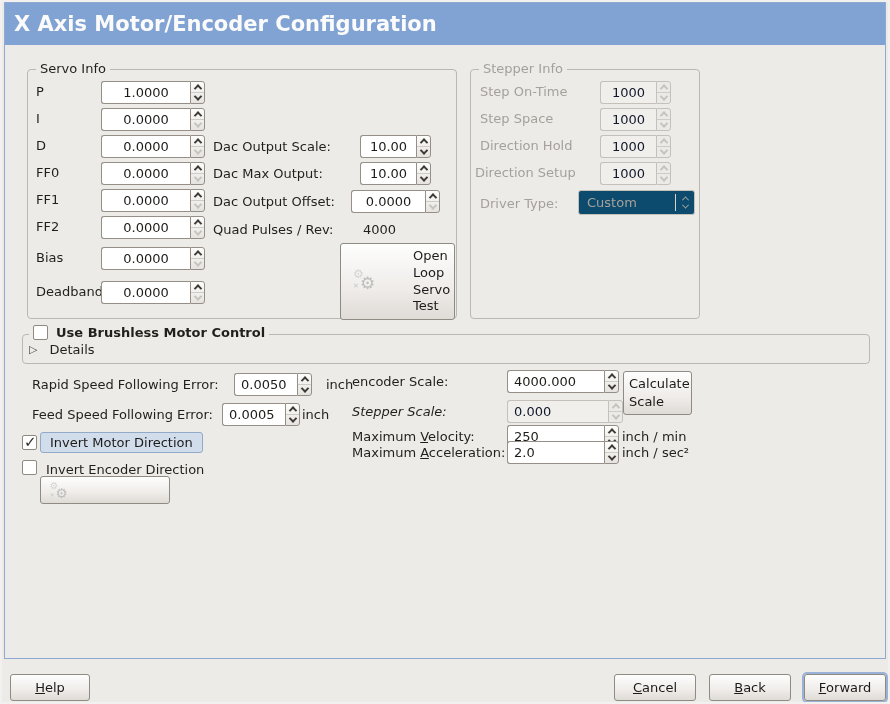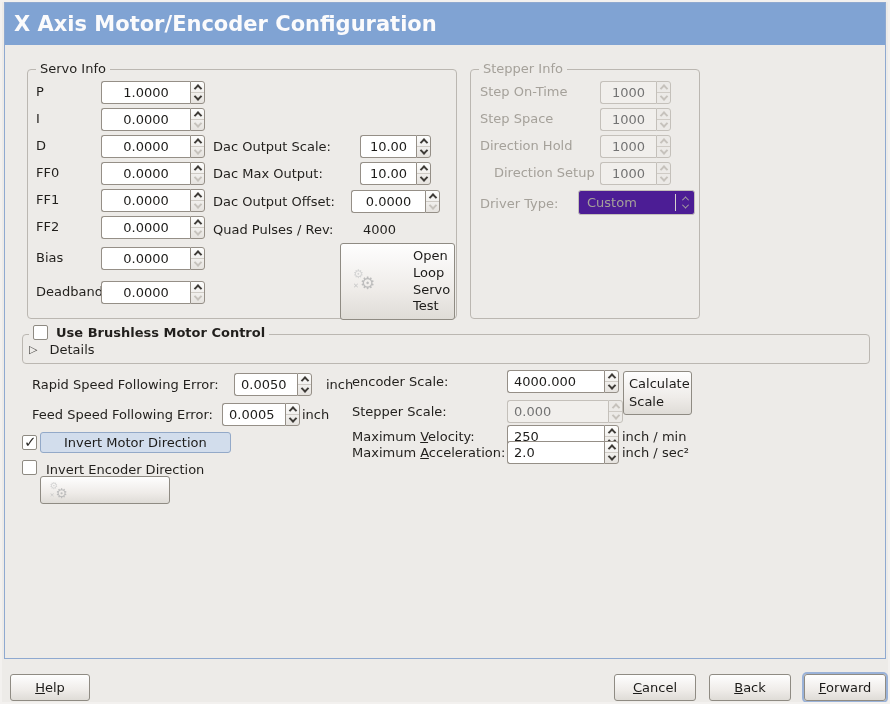--- a/index.html
+++ b/index.html
@@ -16,35 +16,35 @@
   
   .spinbox{position:absolute;display:flex;height:23px;}
   .entry{flex:1;background:#fff;border:1px solid #958F87;border-right:none;border-radius:3px 0 0 3px;font-size:13px;color:#1C1B19;display:flex;align-items:center;padding:0 6px;overflow:hidden;white-space:nowrap;}
   .entry.center{justify-content:center;padding:0 2px;}
   .spin{width:15px;border:1px solid #958F87;border-radius:0 3px 3px 0;background:linear-gradient(#FDFDFC,#E6E3DF);display:flex;flex-direction:column;align-items:center;justify-content:center;}
   .spin .sep{width:100%;height:1px;background:#CFCBC5;margin:2px 0;}
   .chev{width:6px;height:6px;border-left:2px solid #3E3B37;border-top:2px solid #3E3B37;}
   .chev.up{transform:rotate(45deg) translate(1px,1px);}
   .chev.dn{transform:rotate(225deg) translate(1px,1px);}
   .chev.dim{border-color:#C6C2BC;}
-  .spinbox.disabled .entry{background:#F1EFEC;color:#737373;border-color:#C4C0BA;}
+  .spinbox.disabled .entry{background:#F1EFEC;color:#0f172a;border-color:#C4C0BA;}
   .spinbox.disabled .spin{background:#ECEAE7;border-color:#C4C0BA;}
   
-  .combo{position:absolute;display:flex;height:25px;background:#4c1d95;border:1px solid #C4C0BA;border-radius:3px;align-items:center;}
+  .combo{position:absolute;display:flex;height:25px;background:#0c4a6e;border:1px solid #C4C0BA;border-radius:3px;align-items:center;}
   .combo .ctext{flex:1;font-size:13px;color:#A5A19A;padding-left:8px;}
   .combo .cdiv{width:1px;height:70%;background:#D5D2CC;}
   .combo .carr{width:18px;display:flex;flex-direction:column;align-items:center;justify-content:center;gap:3px;}
   .combo .chev{width:5px;height:5px;border-width:1.5px;border-color:#ABA7A0;}
   
   .btn{position:absolute;background:linear-gradient(#FEFEFE,#EFECE9 60%,#DFDCD7);border:1px solid #8F8B83;border-radius:3px;font-size:13px;color:#1C1B19;display:flex;align-items:center;justify-content:center;cursor:default;}
   .btn.focus{box-shadow:0 0 0 2px #9AB2D8;}
   
   .cb{position:absolute;width:15px;height:15px;background:#fff;border:1px solid #8E8A82;border-radius:2px;}
   .cb.checked::after{content:"✓";position:absolute;left:1px;top:-3px;font-size:15px;font-weight:bold;color:#2E2C29;}
-  .focus-label{position:absolute;background:#D2DDEC;border:1px solid #93A9C8;border-radius:3px;font-size:13px;color:#1C1B19;padding:2px 23px;white-space:nowrap;}
+  .focus-label{position:absolute;background:#D2DDEC;border:1px solid #93A9C8;border-radius:3px;font-size:13px;color:#1C1B19;padding:2px 9px;white-space:nowrap;}
   
   .expander{position:absolute;display:flex;align-items:center;gap:12px;}
   .tri{font-size:11px;color:#3F3D3A;line-height:1;}
   
   .gears{position:relative;width:28px;height:26px;display:inline-block;flex:none;}
   .gears .g2{position:absolute;left:7px;top:4px;font-size:17px;color:#BDBDBD;}
   .gears .g1{position:absolute;left:0px;top:-2px;font-size:12px;color:#D4D4D4;}
   .gears .gx{position:absolute;left:0px;top:13px;font-size:7px;color:#C7C7C7;}
   .row{position:absolute;display:flex;align-items:center;height:23px;}
   .row .lbl{display:block;}
@@ -220,21 +220,21 @@
     <div class="lbl dis" style="position:absolute;left:9px;top:68px;">Direction Hold</div>
     <div class="spinbox disabled" style="left:129px;top:65px;width:71px;">
       <div class="entry center">1000</div>
       <div class="spin">
           <span class="chev up dim"></span>
           <span class="sep"></span>
           <span class="chev dn dim"></span>
         </div>
     </div>
 
-    <div class="lbl dis" style="position:absolute;left:23px;top:95px;">Direction Setup</div>
+    <div class="lbl dis" style="position:absolute;left:4px;top:95px;">Direction Setup</div>
     <div class="spinbox disabled" style="left:129px;top:92px;width:71px;">
       <div class="entry center">1000</div>
       <div class="spin">
           <span class="chev up dim"></span>
           <span class="sep"></span>
           <span class="chev dn dim"></span>
         </div>
     </div>
 
     <div class="lbl dis" style="position:absolute;left:9px;top:126px;">Driver Type:</div>
@@ -296,21 +296,21 @@
         </div>
     </div>
   </div>
 
   <div class="btn" style="left:621px;top:369px;width:69px;height:44px;flex-direction:column;align-items:flex-start;justify-content:center;padding-left:5px;line-height:1.35;">
     <div>Calculate</div>
     <div>Scale</div>
   </div>
 
   <div class="row" style="left:350px;top:398px;">
-    <div class="lbl" style="width:155px;">Stepper Scale:</div>
+    <div class="lbl" style="width:155px;font-style:italic;">Stepper Scale:</div>
     <div class="spinbox disabled" style="position:relative;width:116px;text-align:right;">
       <div class="entry">0.000</div>
       <div class="spin">
           <span class="chev up dim"></span>
           <span class="sep"></span>
           <span class="chev dn dim"></span>
         </div>
     </div>
   </div>
 

